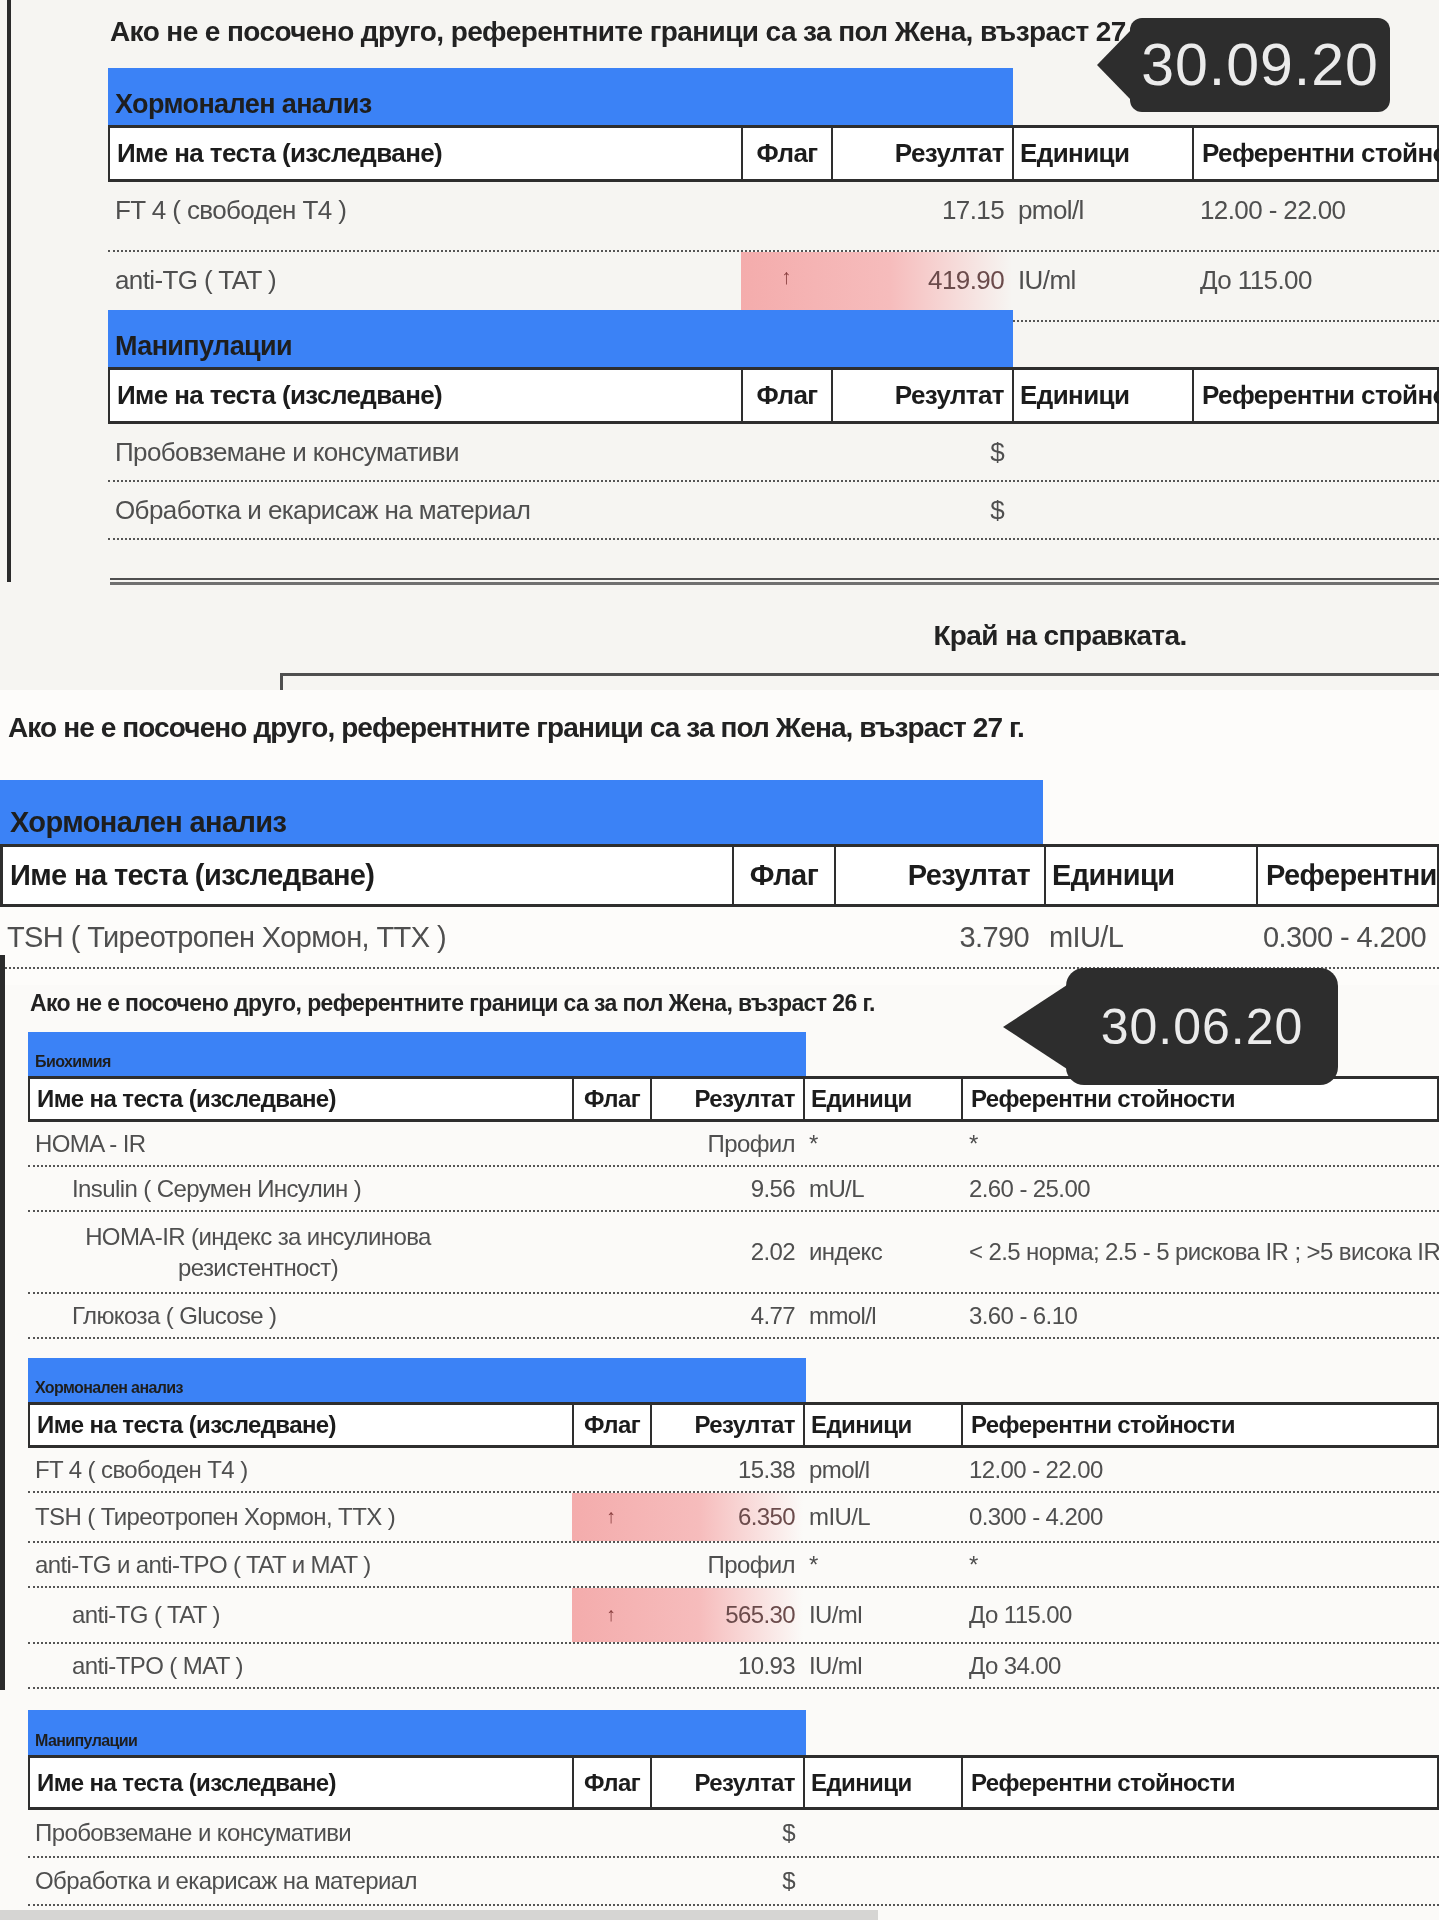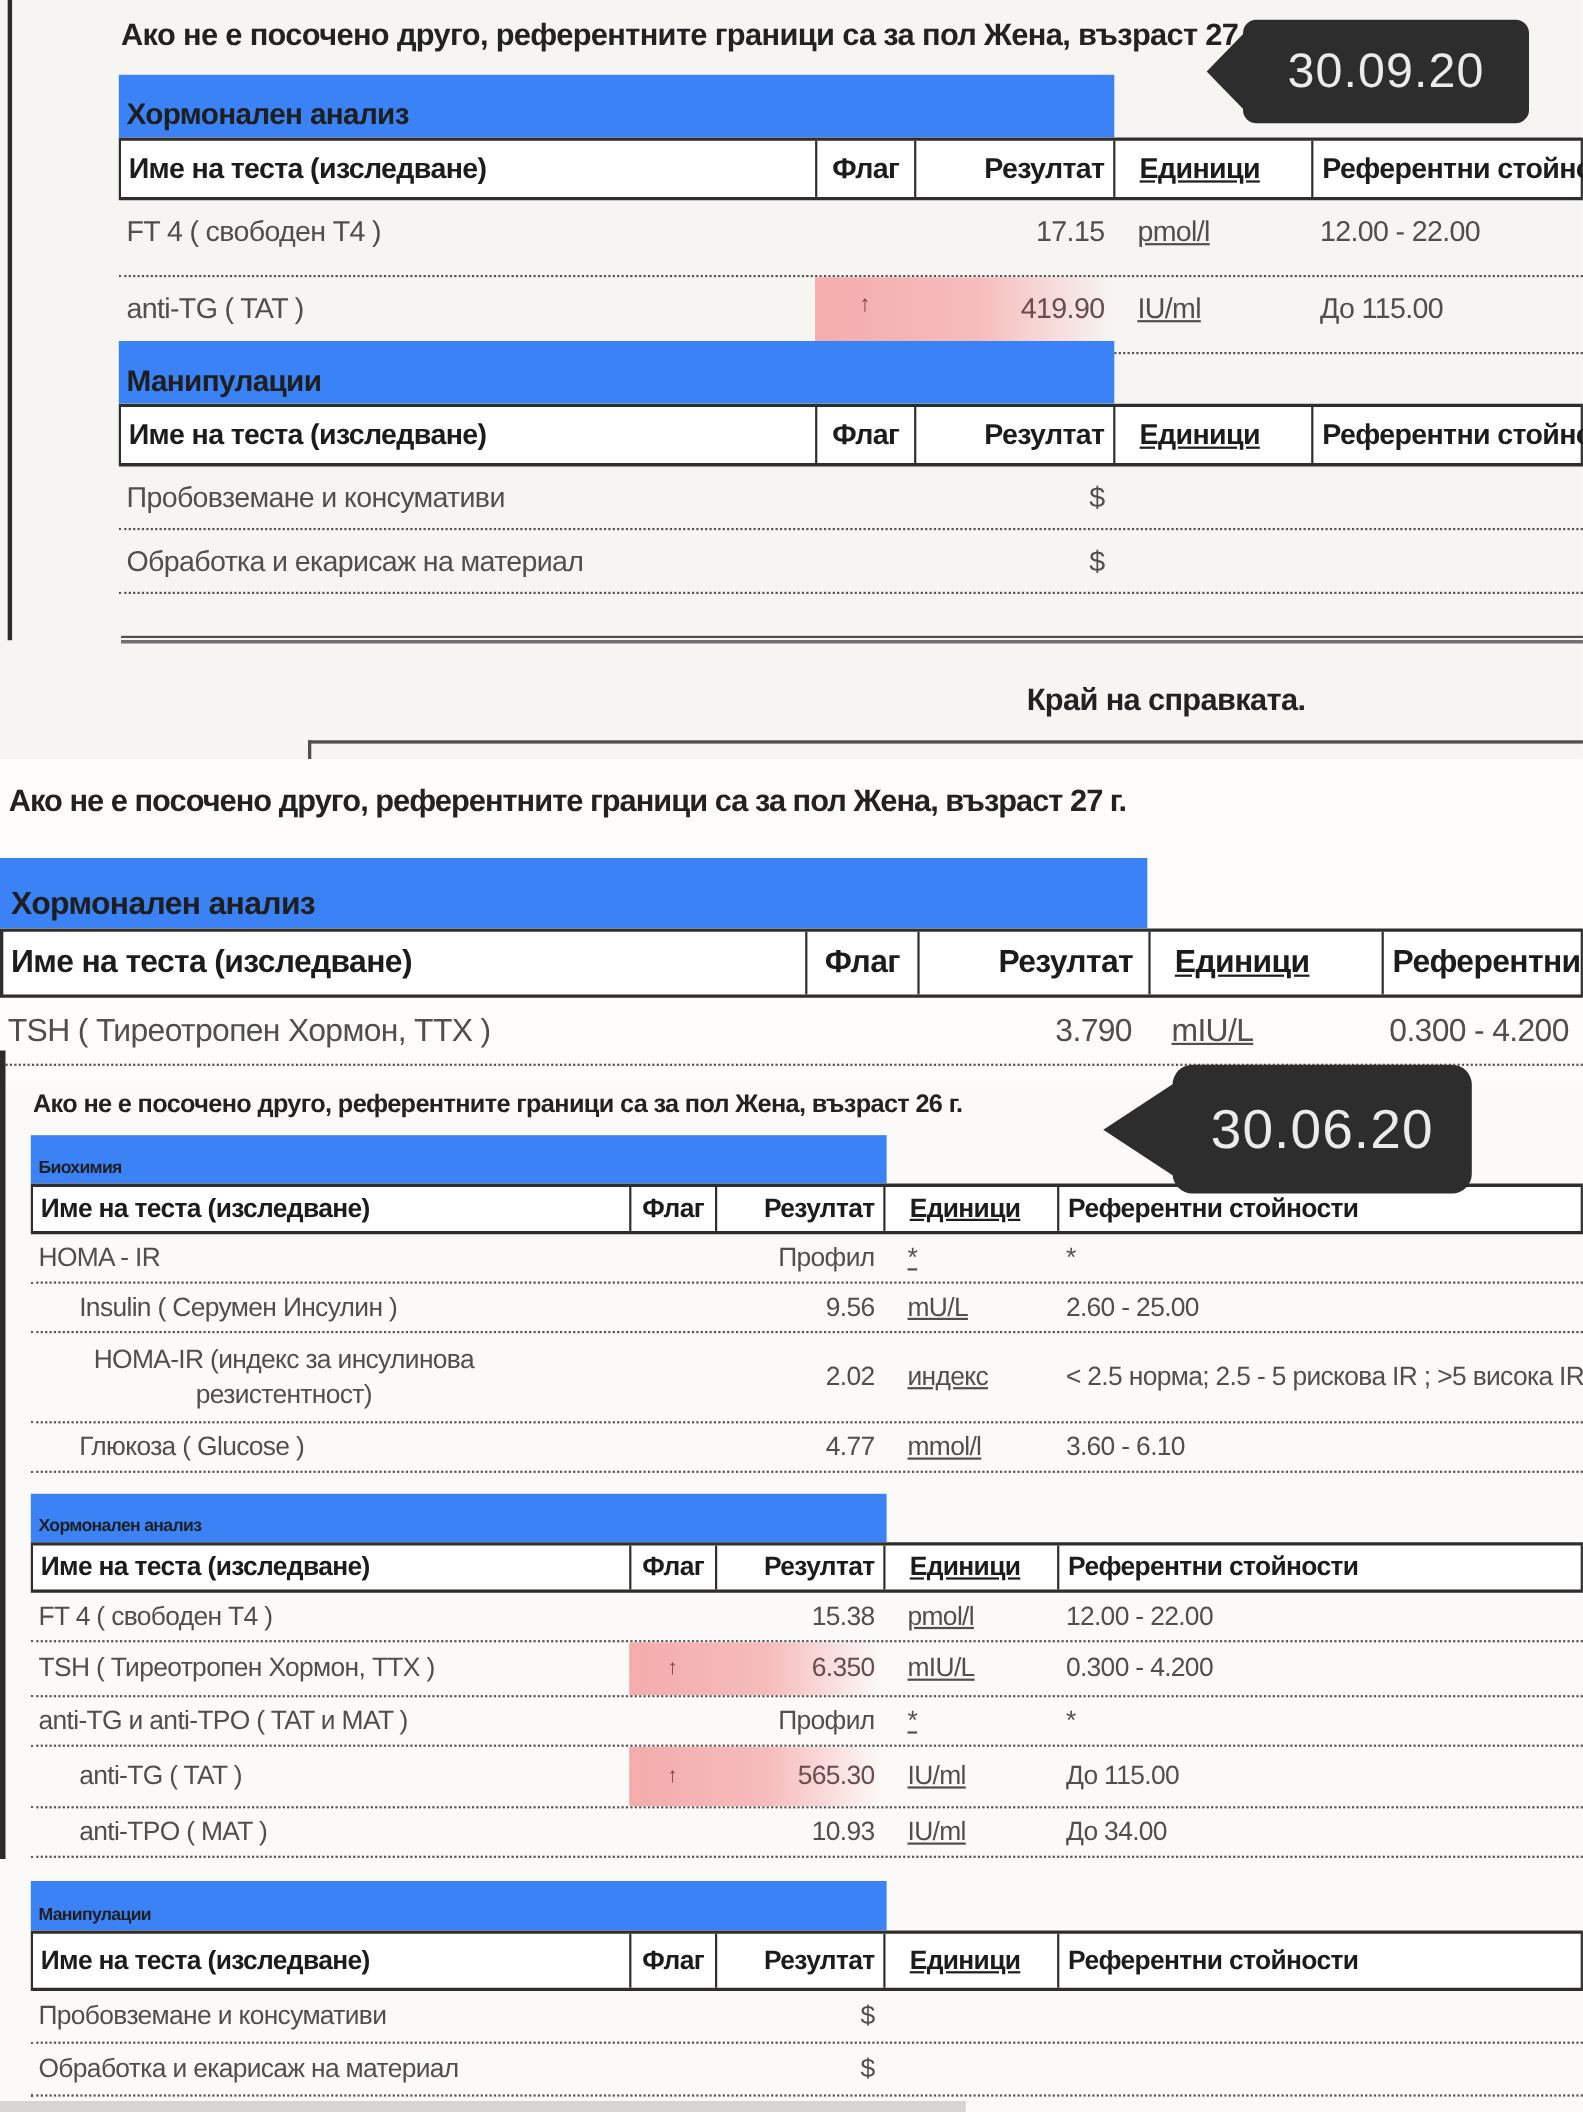--- a/index.html
+++ b/index.html
@@ -36,21 +36,21 @@
   .thead .c:not(:last-child){border-right:2px solid #2e2e2e;}
   .trow{
     display:grid;position:relative;align-items:center;
     border-bottom:2px dotted #555;box-sizing:border-box;
   }
   .trow .c{position:relative;z-index:1;display:flex;align-items:center;}
   .c.name{padding-left:7px;}
   .trow.indent .c.name{padding-left:44px;}
   .c.flag{justify-content:center;}
   .c.result{justify-content:flex-end;padding-right:8px;}
-  .c.units{padding-left:22px;text-decoration:underline;}
+  .c.units{padding-left:6px;}
   .c.ref{padding-left:8px;white-space:nowrap;}
   .c.flagval{color:#8a4040;font-size:0.8em;}
   .trow.flagged .c.result{color:#6b4b4b;}
   .trow.flagged::before{
     content:"";position:absolute;top:0;bottom:0;z-index:0;
     background:linear-gradient(90deg,#f4acac 0%,#f6bcbc 55%,rgba(246,188,188,0) 100%);
   }
 
   
   .shot-a .thead,.shot-a .trow{grid-template-columns:633px 90px 181px 180px 247px;}
@@ -82,21 +82,21 @@
 
   
   .badge{
     position:absolute;background:#2d2d2d;color:#ebebeb;z-index:6;
     display:flex;align-items:center;justify-content:center;letter-spacing:1px;
   }
   .badge::before{
     content:"";position:absolute;border-style:solid;
     border-color:transparent #2d2d2d transparent transparent;
   }
-  .badge1{left:1130px;top:18px;width:260px;height:94px;border-radius:12px;font-size:44px;}
+  .badge1{left:1130px;top:18px;width:260px;height:94px;border-radius:12px;font-size:59px;}
   .badge1::before{left:-33px;top:12px;border-width:35px 34px 35px 0;}
   .badge2{left:1066px;top:-17px;width:272px;height:117px;border-radius:18px;font-size:50px;}
   .badge2::before{left:-63px;top:17px;border-width:42px 64px 42px 0;}
 
   
   .left-line-a{position:absolute;left:7px;top:0;width:4px;height:582px;background:#2b2b2b;}
   .left-line-c{position:absolute;left:0;top:-30px;width:5px;height:735px;background:#2b2b2b;}
   .end-line{
     position:absolute;left:110px;top:578px;width:1329px;height:7px;
     background:linear-gradient(#4f4f4f 0 2px,#f6f5f2 2px 4px,#707070 4px 7px);

